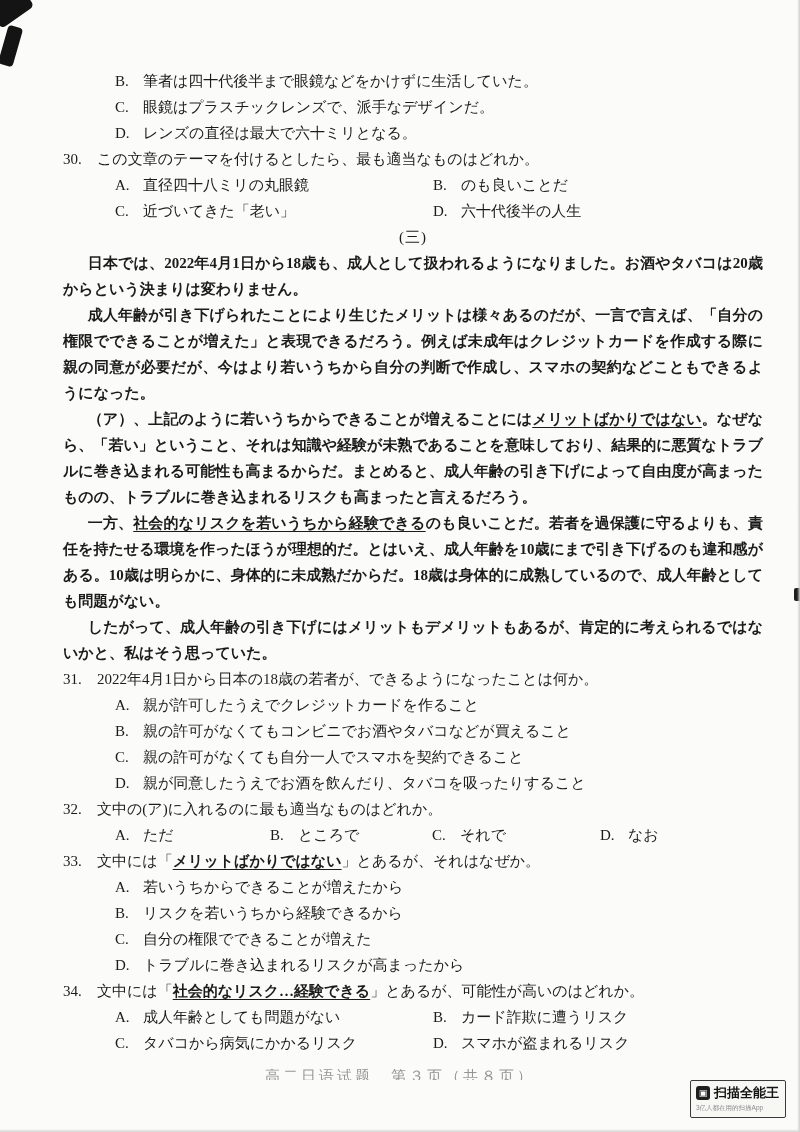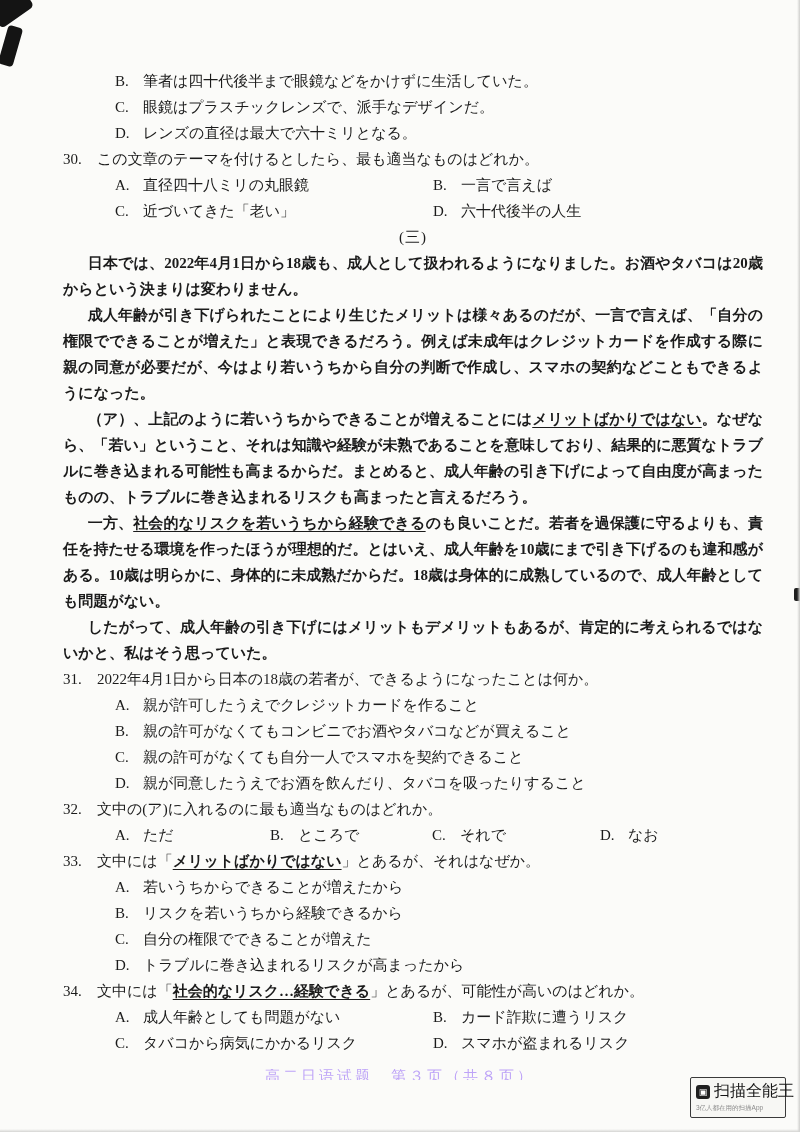--- a/index.html
+++ b/index.html
@@ -43,37 +43,37 @@
   .col4-c { width:168px; }
   .section-title { text-align:center; letter-spacing:1px; }
   .para { text-indent:1.65em;font-weight:bold; }
   .u { text-decoration:underline; text-underline-offset:3px; }
   .quote-u { font-weight:bold; text-decoration:underline; text-underline-offset:3px; }
 
   .footer {
     position:absolute; left:0; right:0; bottom:52px;
     height:11px; overflow:hidden;
     text-align:center; font-size:15px; line-height:15px;
-    color:#8b5cf6; opacity:.55; letter-spacing:3px;
+    color:#404040; opacity:.55; letter-spacing:3px;
   }
 
   .watermark {
     position:absolute; right:14px; bottom:14px;
     width:96px; padding:3px 5px 4px 5px;
     border:1px solid #3a3a3a; border-radius:2px;
     background:#f7f7f4;
     font-family:"Liberation Sans","DejaVu Sans",sans-serif;
   }
   .wm-row { display:flex; align-items:center; gap:4px; }
   .wm-icon {
     width:14px; height:14px; flex:0 0 14px;
     background:#1f1f1f; color:#fff; border-radius:3px;
     font-size:9px; line-height:14px; text-align:center;
   }
-  .wm-title { font-size:16px; font-weight:normal; color:#141414; white-space:nowrap; }
+  .wm-title { font-size:13px; font-weight:bold; color:#141414; white-space:nowrap; }
   .wm-sub { margin-top:2px; font-size:6.5px; color:#8a8a8a; white-space:nowrap; }
 </style>
 </head>
 <body>
 
 <div class="page">
 
   <div class="art art1"></div>
   <div class="art art2"></div>
   <div class="art art3"></div>
@@ -90,21 +90,21 @@
     </div>
     <div class="opt-line">
       <span class="opt-label">D.</span><span>レンズの直径は最大で六十ミリとなる。</span>
     </div>
 
     <div class="q-line">
       <span class="q-num">30.</span><span>この文章のテーマを付けるとしたら、最も適当なものはどれか。</span>
     </div>
     <div class="cols">
       <span class="col-w"><span class="opt-label">A.</span><span>直径四十八ミリの丸眼鏡</span></span>
-      <span><span class="opt-label">B.</span><span>一言で言えば</span></span>
+      <span><span class="opt-label">B.</span><span>のも良いことだ</span></span>
     </div>
     <div class="cols">
       <span class="col-w"><span class="opt-label">C.</span><span>近づいてきた「老い」</span></span>
       <span><span class="opt-label">D.</span><span>六十代後半の人生</span></span>
     </div>
 
     <div class="section-title">(三)</div>
 
     <p class="para">日本では、2022年4月1日から18歳も、成人として扱われるようになりました。お酒やタバコは20歳からという決まりは変わりません。</p>
     <p class="para">成人年齢が引き下げられたことにより生じたメリットは様々あるのだが、一言で言えば、「自分の権限でできることが増えた」と表現できるだろう。例えば未成年はクレジットカードを作成する際に親の同意が必要だが、今はより若いうちから自分の判断で作成し、スマホの契約などこともできるようになった。</p>

